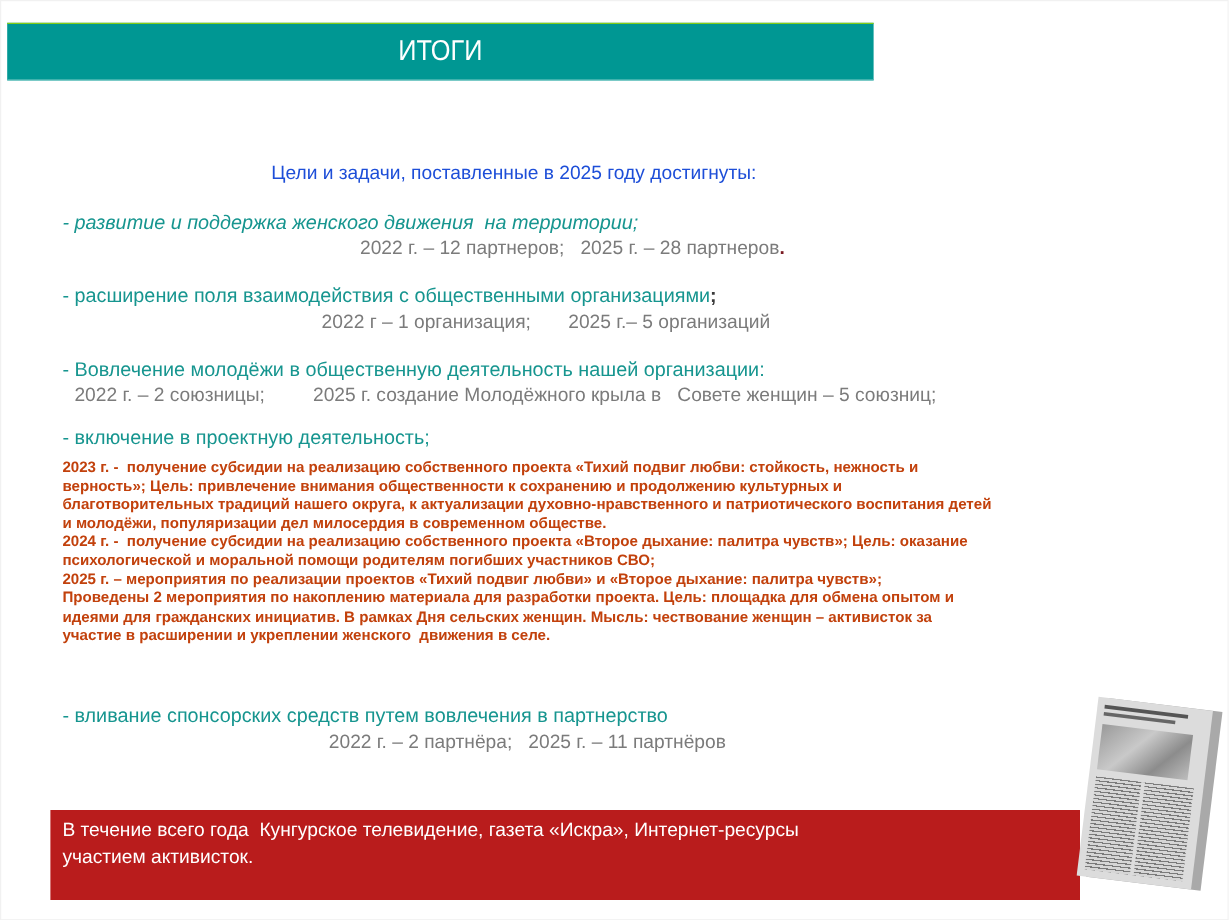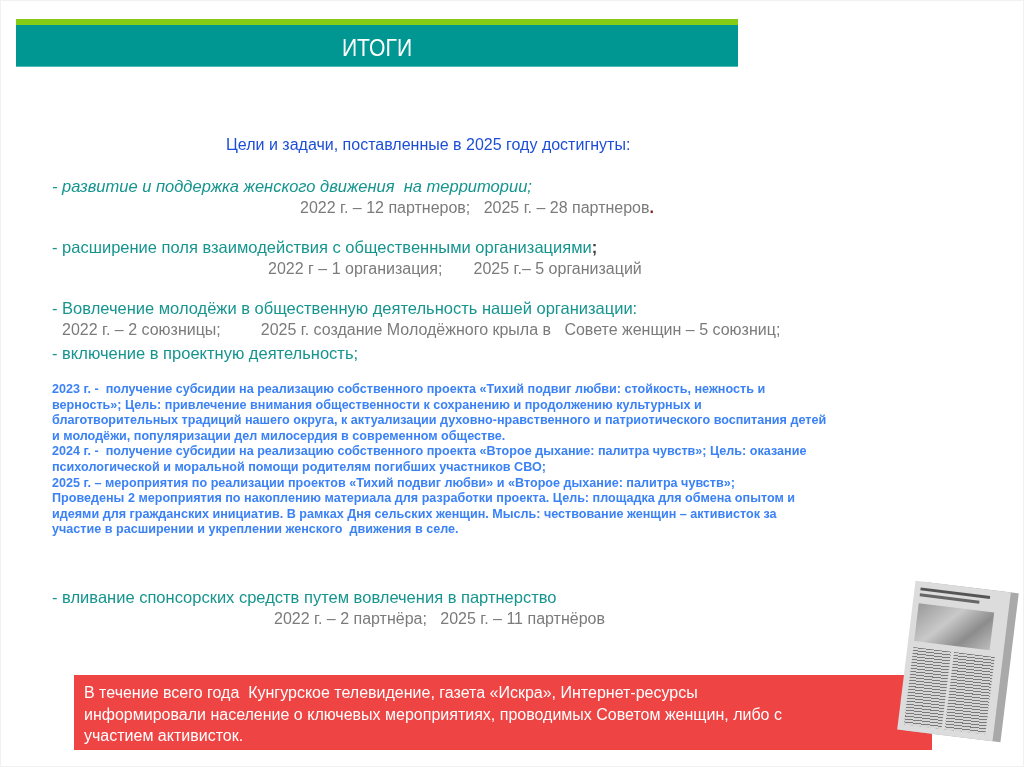--- a/index.html
+++ b/index.html
@@ -6,51 +6,50 @@
   body {
     width: 1024px; height: 767px; position: relative; overflow: hidden;
     background: #ffffff;
     font-family: "Liberation Sans", sans-serif;
   }
   .slide-border {
     position: absolute; left: 0; top: 0; width: 1022px; height: 765px;
     border: 1px solid #f1f1f1; pointer-events: none;
   }
   .title-banner {
-    position: absolute; left: 16px; top: 19px; width: 722px; height: 48px;
+    position: absolute; left: 6px; top: 19px; width: 722px; height: 48px;
     background: #009793;
-    border-top: 6px solid #84cc16; border-bottom: 1px solid #4fb8b4;
+    border-top: 1px solid #84cc16; border-bottom: 1px solid #4fb8b4;
     box-sizing: border-box;
   }
   .title-text {
     position: absolute; left: 0; top: 0; width: 722px; height: 46px;
     text-align: center; line-height: 46px;
     color: #ffffff; font-size: 24px;
     font-family: "Liberation Sans", sans-serif;
     transform: scaleX(0.88); transform-origin: 50% 50%;
   }
   .line {
     position: absolute; white-space: pre;
     font-family: "Liberation Sans", sans-serif;
   }
   .intro { left: 226px; top: 136px; font-size: 16px; color: #1d4ed8; }
   .head { left: 52px; font-size: 16.5px; color: #16958f; }
   .stat { font-size: 16px; color: #7b7b7b; }
   .accent-red { color: #7a1a22; font-weight: bold; }
   .accent-dark { color: #3a3a3a; font-weight: bold; }
   .detail {
     position: absolute; left: 52px; top: 382px; width: 900px;
-    font-size: 12.6px; line-height: 15.6px; font-weight: bold; color: #3b82f6;
+    font-size: 12.6px; line-height: 15.6px; font-weight: bold; color: #c2410c;
     font-family: "Liberation Sans", sans-serif;
   }
   .detail div { white-space: pre; }
   .info-box {
     position: absolute; left: 42px; top: 675px; width: 858px; height: 75px;
-    background: #ef4444;
-    margin-left: 32px;
+    background: #b91c1c;
   }
   .info-text {
     position: absolute; left: 10px; top: 7px; width: 840px;
     color: #ffffff; font-size: 16px; line-height: 21.5px;
     font-family: "Liberation Sans", sans-serif;
   }
   .info-text div { white-space: pre; }
   .newspaper {
     position: absolute; left: 906px; top: 586px; width: 96px; height: 150px;
     transform: rotate(7deg); transform-origin: 50% 50%;
@@ -83,41 +82,40 @@
 
 <div class="line head" style="top:177px;font-style:italic;"><span>- развитие и поддержка женского движения  на территории;</span></div>
 <div class="line stat" style="left:268px; top:199px;margin-left:32px;"><span>2022 г. – 12 партнеров;   2025 г. – 28 партнеров</span><span class="accent-red">.</span></div>
 
 <div class="line head" style="top:238px;"><span>- расширение поля взаимодействия с общественными организациями</span><span class="accent-dark">;</span></div>
 <div class="line stat" style="left:268px; top:260px;"><span>2022 г – 1 организация;       2025 г.– 5 организаций</span></div>
 
 <div class="line head" style="top:299px;"><span>- Вовлечение молодёжи в общественную деятельность нашей организации:</span></div>
 <div class="line stat" style="left:62px; top:321px;"><span>2022 г. – 2 союзницы;         2025 г. создание Молодёжного крыла в   Совете женщин – 5 союзниц;</span></div>
 
-<div class="line head" style="top:344px;text-align:right;"><span>- включение в проектную деятельность;</span></div>
+<div class="line head" style="top:356px;text-align:right;"><span>- включение в проектную деятельность;</span></div>
 <div class="detail">
   <div>2023 г. -  получение субсидии на реализацию собственного проекта «Тихий подвиг любви: стойкость, нежность и</div>
   <div>верность»; Цель: привлечение внимания общественности к сохранению и продолжению культурных и</div>
   <div>благотворительных традиций нашего округа, к актуализации духовно-нравственного и патриотического воспитания детей</div>
   <div>и молодёжи, популяризации дел милосердия в современном обществе.</div>
   <div>2024 г. -  получение субсидии на реализацию собственного проекта «Второе дыхание: палитра чувств»; Цель: оказание</div>
   <div>психологической и моральной помощи родителям погибших участников СВО;</div>
   <div>2025 г. – мероприятия по реализации проектов «Тихий подвиг любви» и «Второе дыхание: палитра чувств»;</div>
   <div>Проведены 2 мероприятия по накоплению материала для разработки проекта. Цель: площадка для обмена опытом и</div>
   <div>идеями для гражданских инициатив. В рамках Дня сельских женщин. Мысль: чествование женщин – активисток за</div>
   <div>участие в расширении и укреплении женского  движения в селе.</div>
 </div>
 
 <div class="line head" style="top:588px;"><span>- вливание спонсорских средств путем вовлечения в партнерство</span></div>
 <div class="line stat" style="left:274px; top:610px;"><span>2022 г. – 2 партнёра;   2025 г. – 11 партнёров</span></div>
 
 <div class="info-box">
   <div class="info-text">
     <div>В течение всего года  Кунгурское телевидение, газета «Искра», Интернет-ресурсы</div>
-    <div>информировали население о ключевых мероприятиях, проводимых Советом женщин, либо с</div>
     <div>участием активисток.</div>
   </div>
 </div>
 
 <div class="newspaper" title="newspaper-clipping">
   <div class="np-head"></div>
   <div class="np-head2"></div>
   <div class="np-photo"></div>
   <div class="np-cols"></div>
   <div class="np-gutter"></div>

